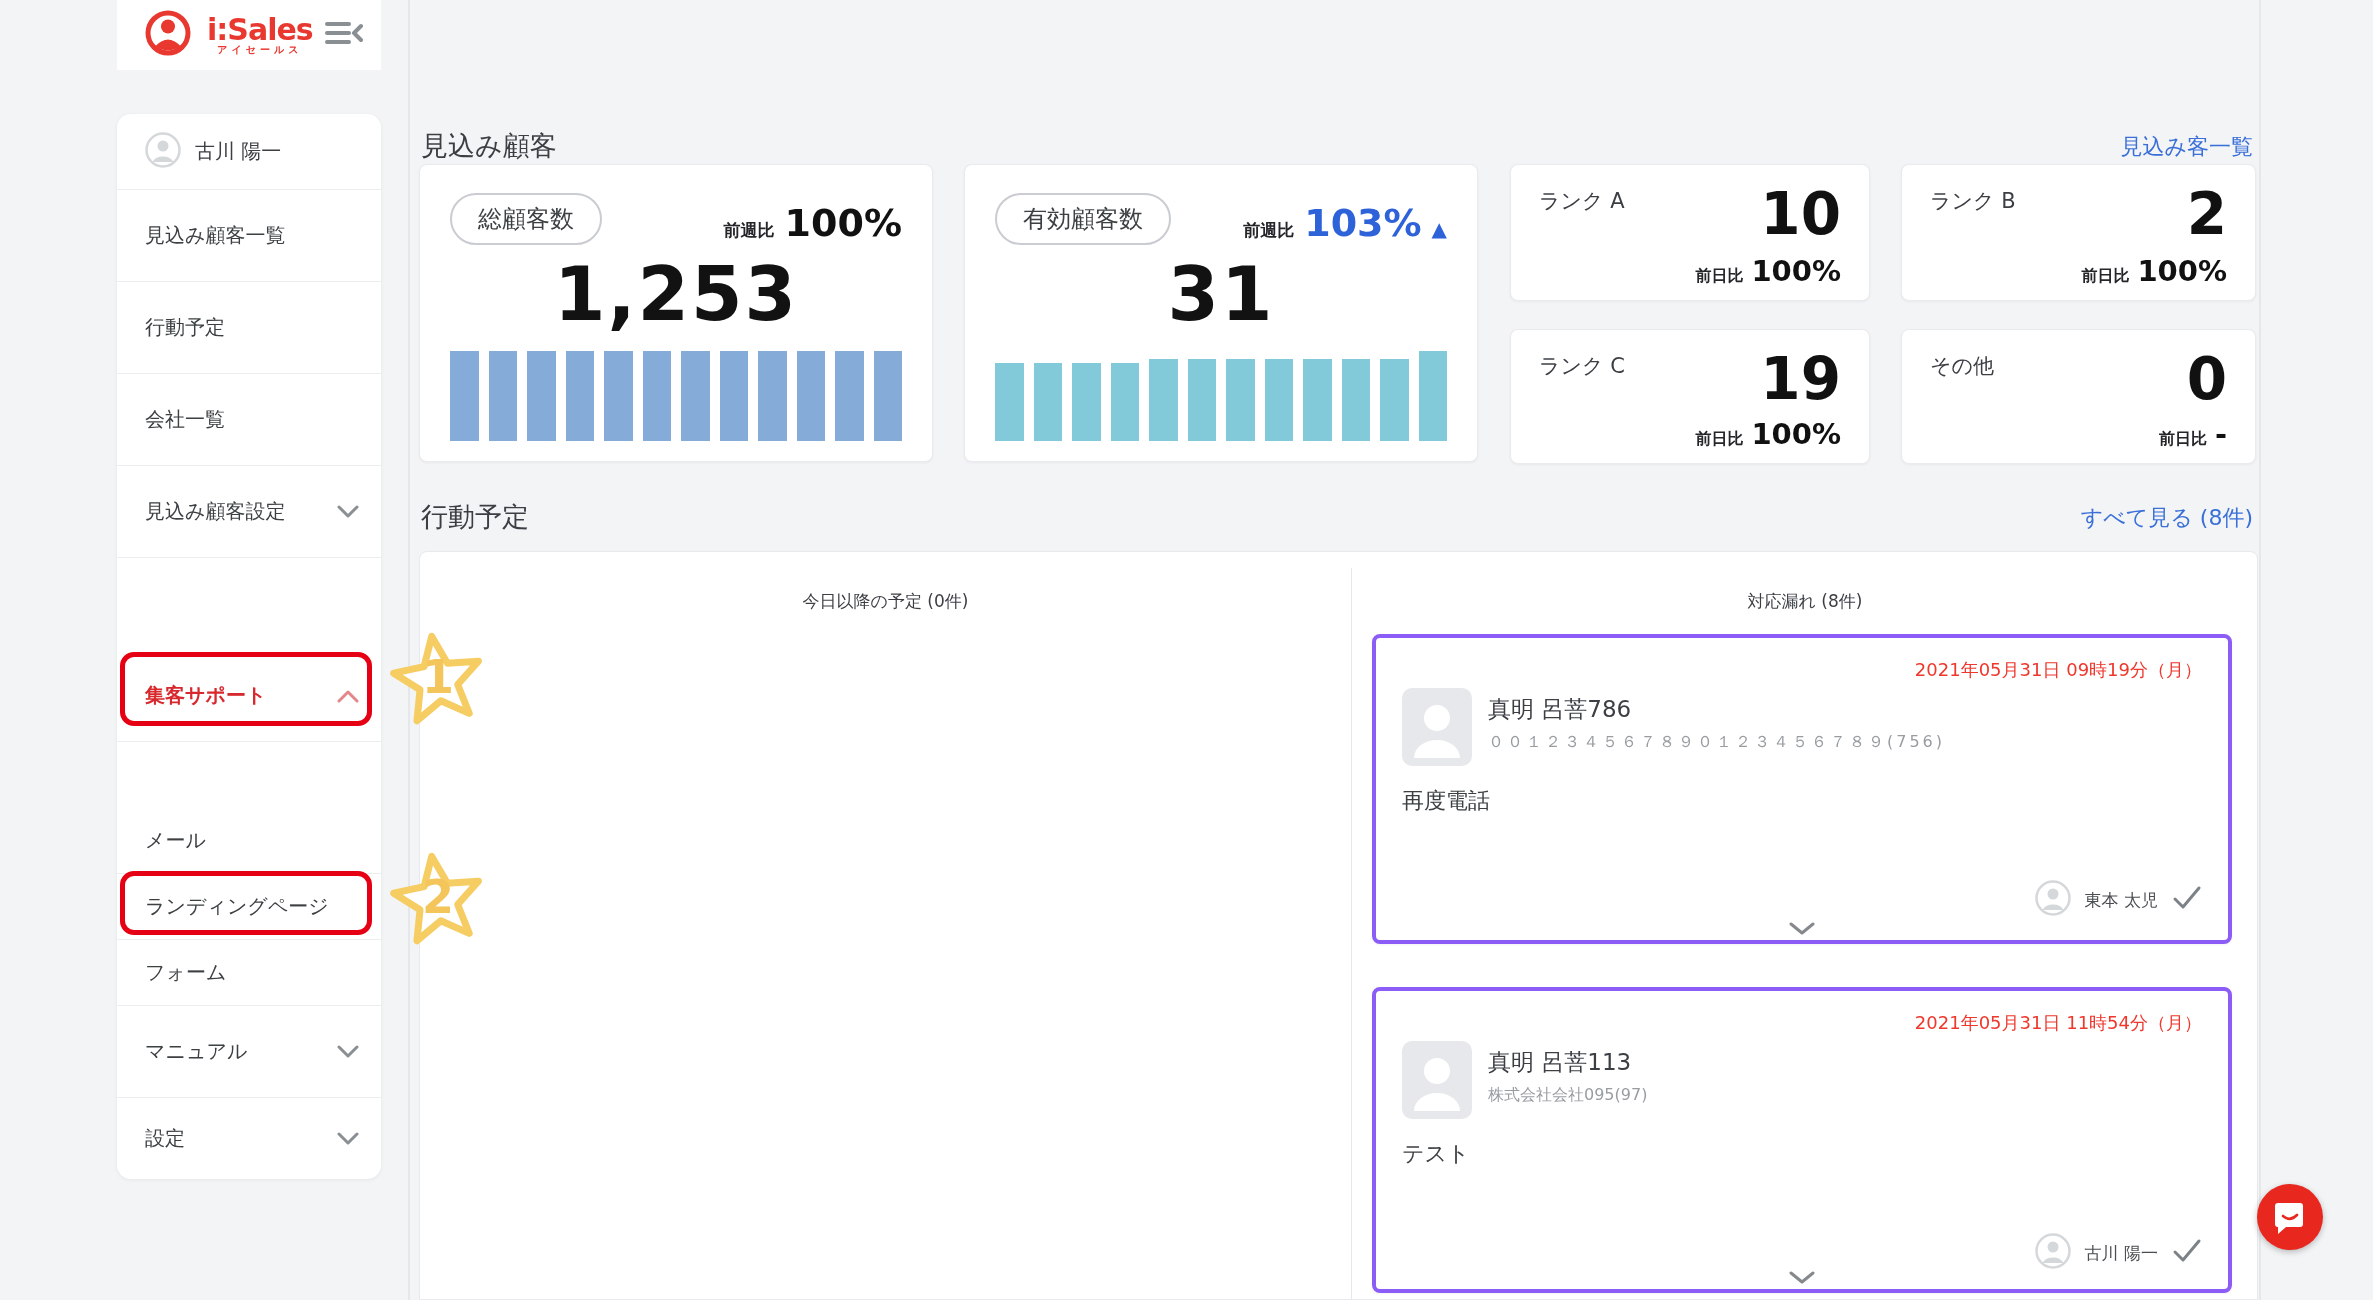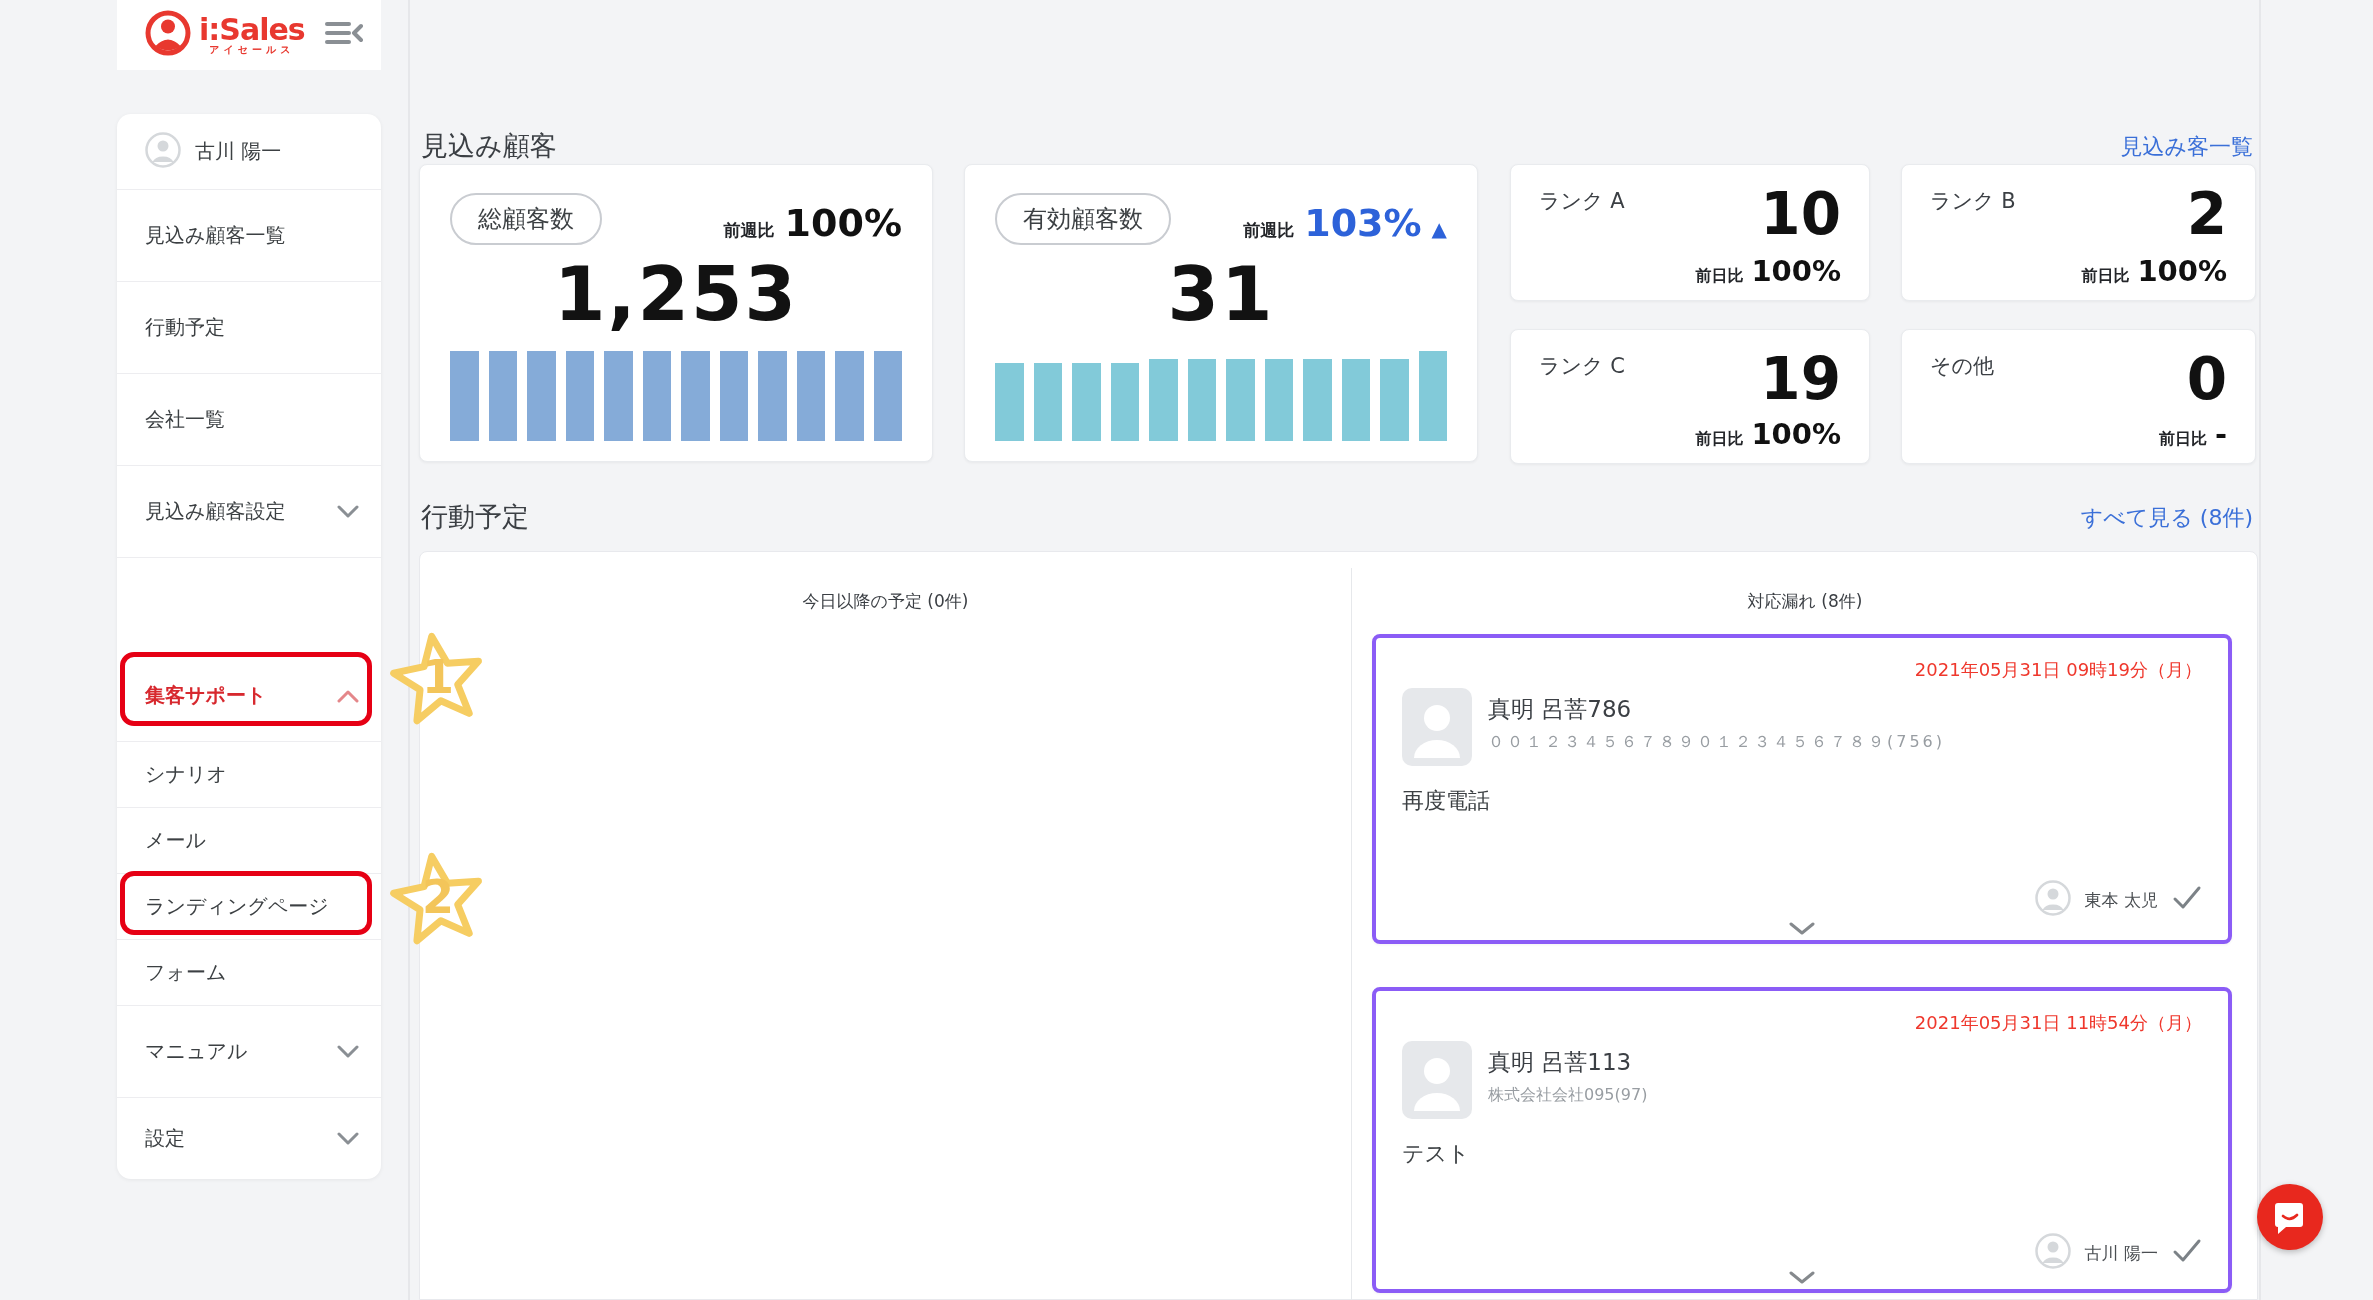--- a/index.html
+++ b/index.html
@@ -10,21 +10,21 @@
     font-family:"DejaVu Sans","Liberation Sans",sans-serif;
     color:#3c4043;
   }
   .abs { position:absolute; }
 
   
   .vline { position:absolute; top:0; width:2px; height:1300px; background:#e6e7ea; }
 
   
   .side-header { left:117px; top:0; width:264px; height:70px; background:#fff; display:flex; align-items:center; padding:0 18px 0 28px; }
-  .logo-wrap { display:flex; align-items:center; gap:8px; }
+  .logo-wrap { display:flex; align-items:center; gap:16px; }
   .logo-texts { display:flex; flex-direction:column; align-items:center; line-height:1; }
   .logo-name { font-size:30px; font-weight:800; color:#e8382f; letter-spacing:-1px; }
   .logo-sub { font-size:10px; font-weight:700; color:#e8382f; letter-spacing:4px; margin-top:0; }
   .collapse-btn { margin-left:auto; cursor:pointer; }
 
   .sidebar-card { left:117px; top:114px; width:264px; height:1065px; background:#fff; border-radius:14px; box-shadow:0 1px 4px rgba(0,0,0,.06); }
   .side-row { position:absolute; left:0; width:264px; display:flex; align-items:center; padding:0 22px 0 28px; border-bottom:1px solid #ededf0; cursor:pointer; }
   .side-row.last { border-bottom:none; }
   .side-label { font-size:20px; color:#3c4043; }
   .side-label.red { color:#d7282e; font-weight:700; }
@@ -146,23 +146,20 @@
 
   <div class="side-row" style="top:536px;height:92px">
     <span class="side-label red">集客サポート</span>
     <span class="side-chevron">
       <svg width="22" height="14" viewBox="0 0 22 14">
           <path d="M2 12 L11 3 L20 12" fill="none" stroke="#e4878a" stroke-width="3" stroke-linecap="round" stroke-linejoin="round"></path>
         </svg>
     </span>
     </div>
 
-  <div class="side-row" style="top:628px;height:66px">
-    <span class="side-label">シナリオ</span>
-    </div>
   <div class="side-row" style="top:694px;height:66px">
     <span class="side-label">メール</span>
     </div>
   <div class="side-row" style="top:760px;height:66px">
     <span class="side-label">ランディングページ</span>
     </div>
   <div class="side-row" style="top:826px;height:66px">
     <span class="side-label">フォーム</span>
     </div>
 

